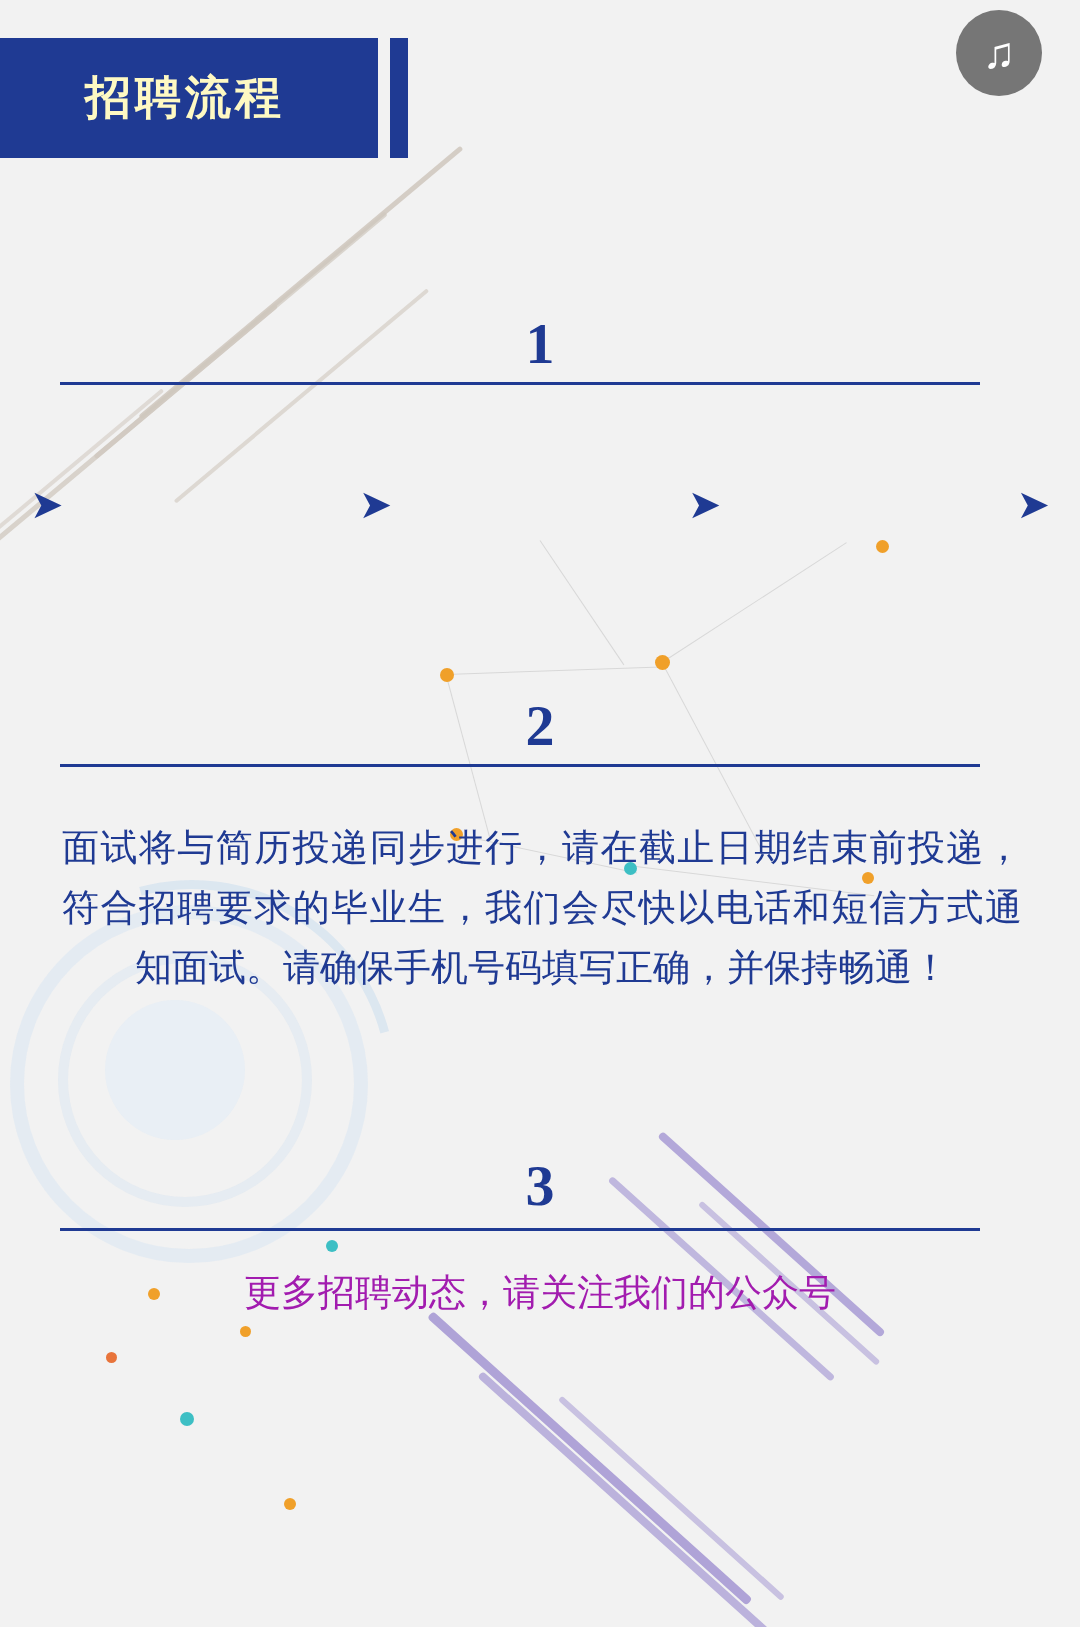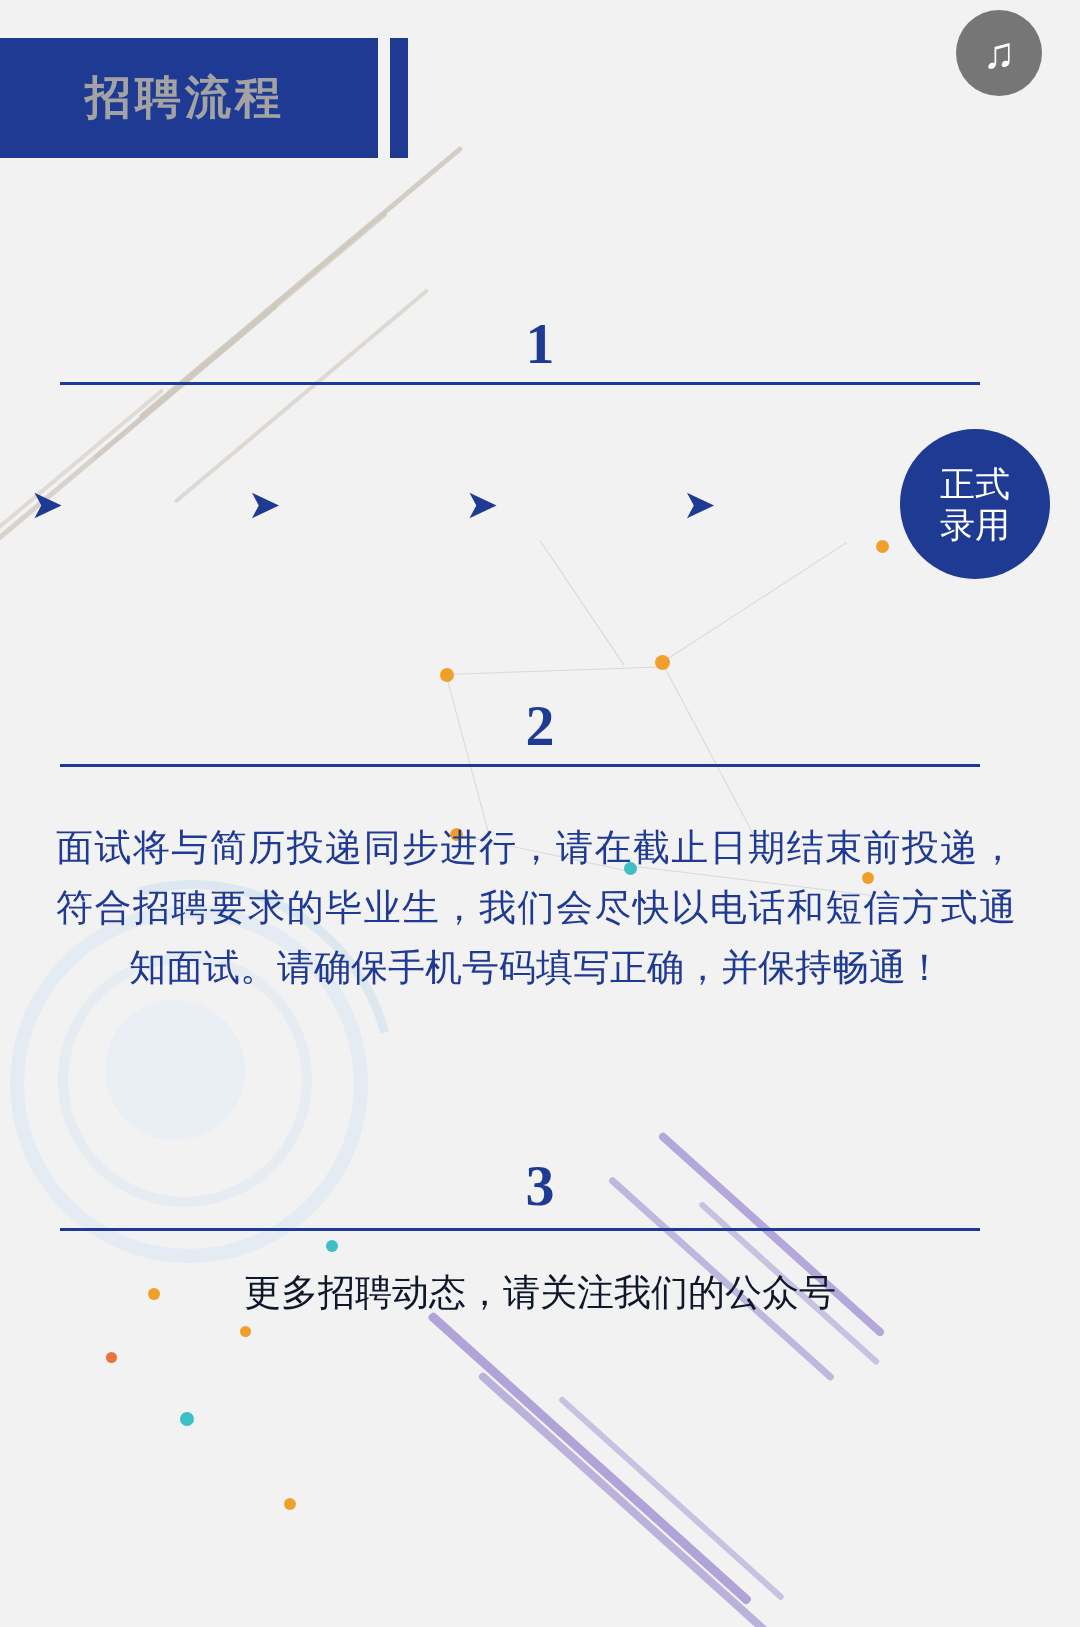--- a/index.html
+++ b/index.html
@@ -64,21 +64,21 @@
     position: absolute;
     left: 0;
     top: 38px;
     width: 378px;
     height: 120px;
     background: #1f3a93;
     display: flex;
     align-items: center;
   }
   .header-title {
-    color: #a3a3a3;
+    color: #fef9c3;
     font-size: 46px;
     font-weight: bold;
     letter-spacing: 4px;
     margin-left: 85px;
   }
   .header-accent {
     position: absolute;
     left: 390px;
     top: 38px;
     width: 18px;
@@ -153,35 +153,35 @@
     flex: 0 0 auto;
     color: #1f3a93;
     font-size: 40px;
     line-height: 1;
     font-weight: bold;
   }
 
   
   .para {
     position: absolute;
-    left: 56px;
+    left: 62px;
     width: 960px;
     top: 818px;
     color: #1f3a93;
     font-size: 37px;
     line-height: 1.62;
     text-align: justify;
     text-align-last: center;
   }
   .note {
     position: absolute;
     left: 60px;
     width: 960px;
     top: 1268px;
-    color: #0f172a;
+    color: #a21caf;
     font-size: 37px;
     text-align: center;
   }
 </style>
 </head>
 <body>
 
 <div class="bg-layer">
 
   <div class="streak beige" style="left:140px; top:415px; width:420px; height:5px; transform:rotate(-40deg); opacity:.85;"></div>
@@ -238,24 +238,20 @@
 
 <div class="flow">
   <div class="flow-arrow">➤</div>
 
   <div class="flow-arrow">➤</div>
 
   <div class="flow-arrow">➤</div>
 
   <div class="flow-arrow">➤</div>
 
-  <div class="flow-node">
-    <span>正式</span>
-    <span class="line2">录用</span>
-  </div>
 </div>
 
 <div class="section-num" style="top:692px;">2</div>
 <div class="section-rule" style="top:764px;"></div>
 
 <div class="para">面试将与简历投递同步进行，请在截止日期结束前投递，符合招聘要求的毕业生，我们会尽快以电话和短信方式通知面试。请确保手机号码填写正确，并保持畅通！</div>
 
 <div class="section-num" style="top:1152px;">3</div>
 <div class="section-rule" style="top:1228px;"></div>
 

